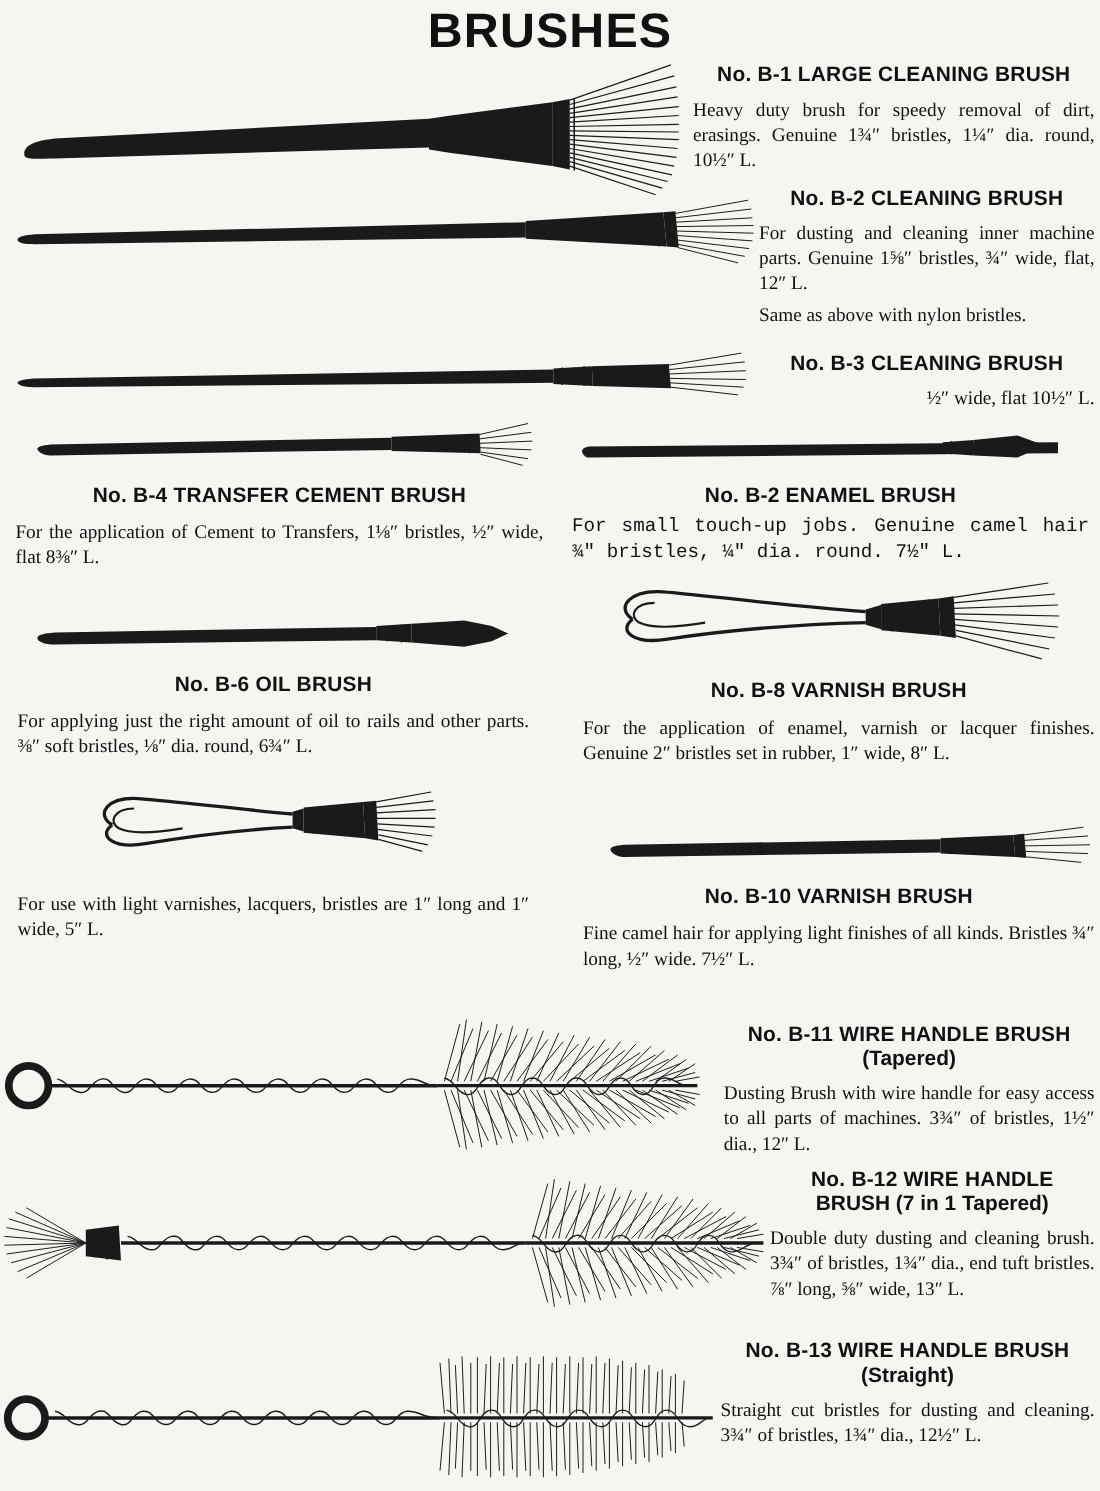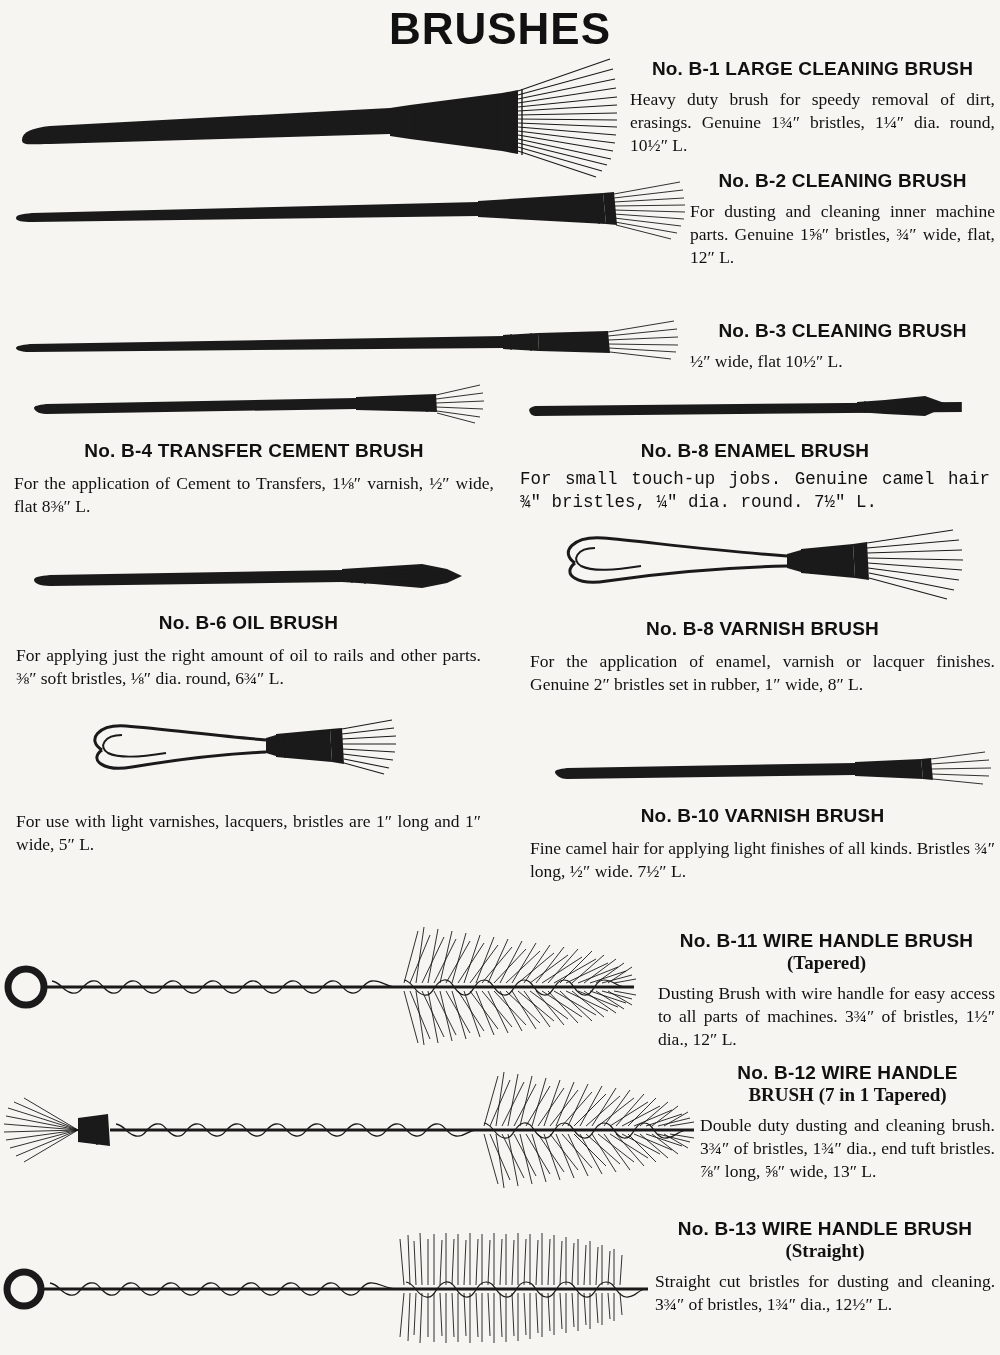--- a/index.html
+++ b/index.html
@@ -25,21 +25,21 @@
   }
 
   .heading{
     font-family:"Liberation Sans", sans-serif;
     font-weight:bold;
     font-size:19px;
     color:#111;
     letter-spacing:0.2px;
   }
   .subheading{
-    font-family:Liberation Serif, serif;
+    font-family:Liberation Sans, sans-serif;
     font-weight:bold;
     font-size:19px;
     color:#111;
     text-align:center;
   }
   .desc{
     font-family:"Liberation Serif", serif;
     font-size:17.5px;
     line-height:1.32;
     text-align:justify;
@@ -119,20 +119,21 @@
       </g>
     </svg>
   </div>
 
   <div class="blk" style="left:690px;top:170px;width:305px;">
     <div class="heading center">No. B-2  CLEANING BRUSH</div>
     <div class="desc" style="margin-top:8px;">For dusting and cleaning inner machine parts. Genuine 1⅝″ bristles, ¾″ wide, flat, 12″ L.</div>
   </div>
 
   <div class="blk" style="left:690px;top:267px;width:305px;">
+    <div class="desc" style="margin-top:8px;text-align:left;">Same as above with nylon bristles.</div>
   </div>
 
   <div class="blk" style="left:8px;top:318px;width:680px;height:55px;">
     <svg width="680" height="55" viewBox="0 0 680 55">
       <path class="ink" d="M8,30 C8,28 13,27 22,26 L495,18 L495,30 L22,34 C13,34 8,32 8,30 Z"></path>
       <path class="ink" d="M495,17 L530,15 L531,33 L495,31 Z"></path>
       <path class="inkstroke" stroke-width="1.3" d="M503,16 L503,32 M513,16 L513,32 M523,15 L523,33"></path>
       <path class="ink" d="M530,15 L600,13 L602,35 L531,33 Z"></path>
       <g class="bristle-thin">
         <line x1="600" y1="14" x2="666" y2="3"></line>
@@ -140,56 +141,56 @@
         <line x1="600" y1="22" x2="670" y2="19"></line>
         <line x1="600" y1="26" x2="670" y2="27"></line>
         <line x1="601" y1="30" x2="668" y2="34"></line>
         <line x1="602" y1="34" x2="663" y2="41"></line>
       </g>
     </svg>
   </div>
 
   <div class="blk" style="left:690px;top:320px;width:305px;">
     <div class="heading center">No. B-3  CLEANING BRUSH</div>
-    <div class="desc" style="margin-top:8px;text-align:left;">½″ wide, flat 10½″ L.</div>
+    <div class="desc" style="margin-top:8px;text-align:right;">½″ wide, flat 10½″ L.</div>
   </div>
 
   <div class="blk" style="left:18px;top:385px;width:470px;height:45px;">
     <svg width="470" height="45" viewBox="0 0 470 45">
       <path class="ink" d="M16,23 C16,21 20,20 28,19 L338,13 L338,24 L28,29 C20,29 16,25 16,23 Z"></path>
       <path class="ink" d="M338,12 L418,9 L419,27 L338,25 Z"></path>
       <path class="inkstroke" stroke-width="1.3" d="M348,12 L348,25 M408,10 L409,27"></path>
       <g class="bristle-thin">
         <line x1="418" y1="10" x2="462" y2="0"></line>
         <line x1="418" y1="14" x2="465" y2="8"></line>
         <line x1="418" y1="18" x2="466" y2="16"></line>
         <line x1="418" y1="22" x2="465" y2="24"></line>
         <line x1="419" y1="26" x2="462" y2="32"></line>
         <line x1="419" y1="28" x2="457" y2="38"></line>
       </g>
     </svg>
   </div>
 
   <div class="blk" style="left:14px;top:440px;width:480px;">
     <div class="heading center">No. B-4  TRANSFER CEMENT BRUSH</div>
-    <div class="desc" style="margin-top:10px;">For the application of Cement to Transfers, 1⅛″ varnish, ½″ wide, flat 8⅜″ L.</div>
+    <div class="desc" style="margin-top:10px;">For the application of Cement to Transfers, 1⅛″ bristles, ½″ wide, flat 8⅜″ L.</div>
   </div>
 
   <div class="blk" style="left:525px;top:388px;width:465px;height:40px;">
     <svg width="465" height="40" viewBox="0 0 465 40">
       <path class="ink" d="M8,22 C8,20 12,19 20,18 L840,14 L840,24 L20,28 C12,28 8,24 8,22 Z" transform="scale(0.52,1)"></path>
       <path class="ink" d="M332,14 L360,12 L360,26 L332,24 Z"></path>
       <path class="inkstroke" stroke-width="1.2" d="M340,13 L340,25 M352,13 L352,25"></path>
       <path class="ink" d="M360,12 L400,8 L425,17 L400,28 L360,26 Z"></path>
       <path class="inkstroke" stroke-width="0.9" d="M366,13 L418,16 M366,17 L422,17 M366,21 L418,19 M366,24 L410,22"></path>
     </svg>
   </div>
 
   <div class="blk" style="left:520px;top:440px;width:470px;">
-    <div class="heading center">No. B-8  ENAMEL BRUSH</div>
+    <div class="heading center">No. B-2  ENAMEL BRUSH</div>
     <div class="desc" style="margin-top:6px;font-family:Liberation Mono, monospace;">For small touch-up jobs. Genuine camel hair ¾″ bristles, ¼″ dia. round. 7½″ L.</div>
   </div>
 
   <div class="blk" style="left:22px;top:555px;width:460px;height:45px;">
     <svg width="460" height="45" viewBox="0 0 460 45">
       <path class="ink" d="M12,25 C12,22 18,21 28,20 L320,15 L320,27 L28,31 C18,31 12,28 12,25 Z"></path>
       <path class="ink" d="M320,14 L352,12 L352,29 L320,27 Z"></path>
       <path class="inkstroke" stroke-width="1.2" d="M330,14 L330,28 M343,13 L343,29"></path>
       <path class="ink" d="M352,12 L400,9 L425,14 L440,21 L425,28 L400,33 L352,29 Z"></path>
       <path class="inkstroke" stroke-width="0.9" d="M360,14 L432,18 M360,18 L438,21 M360,22 L434,23 M360,26 L426,26"></path>

